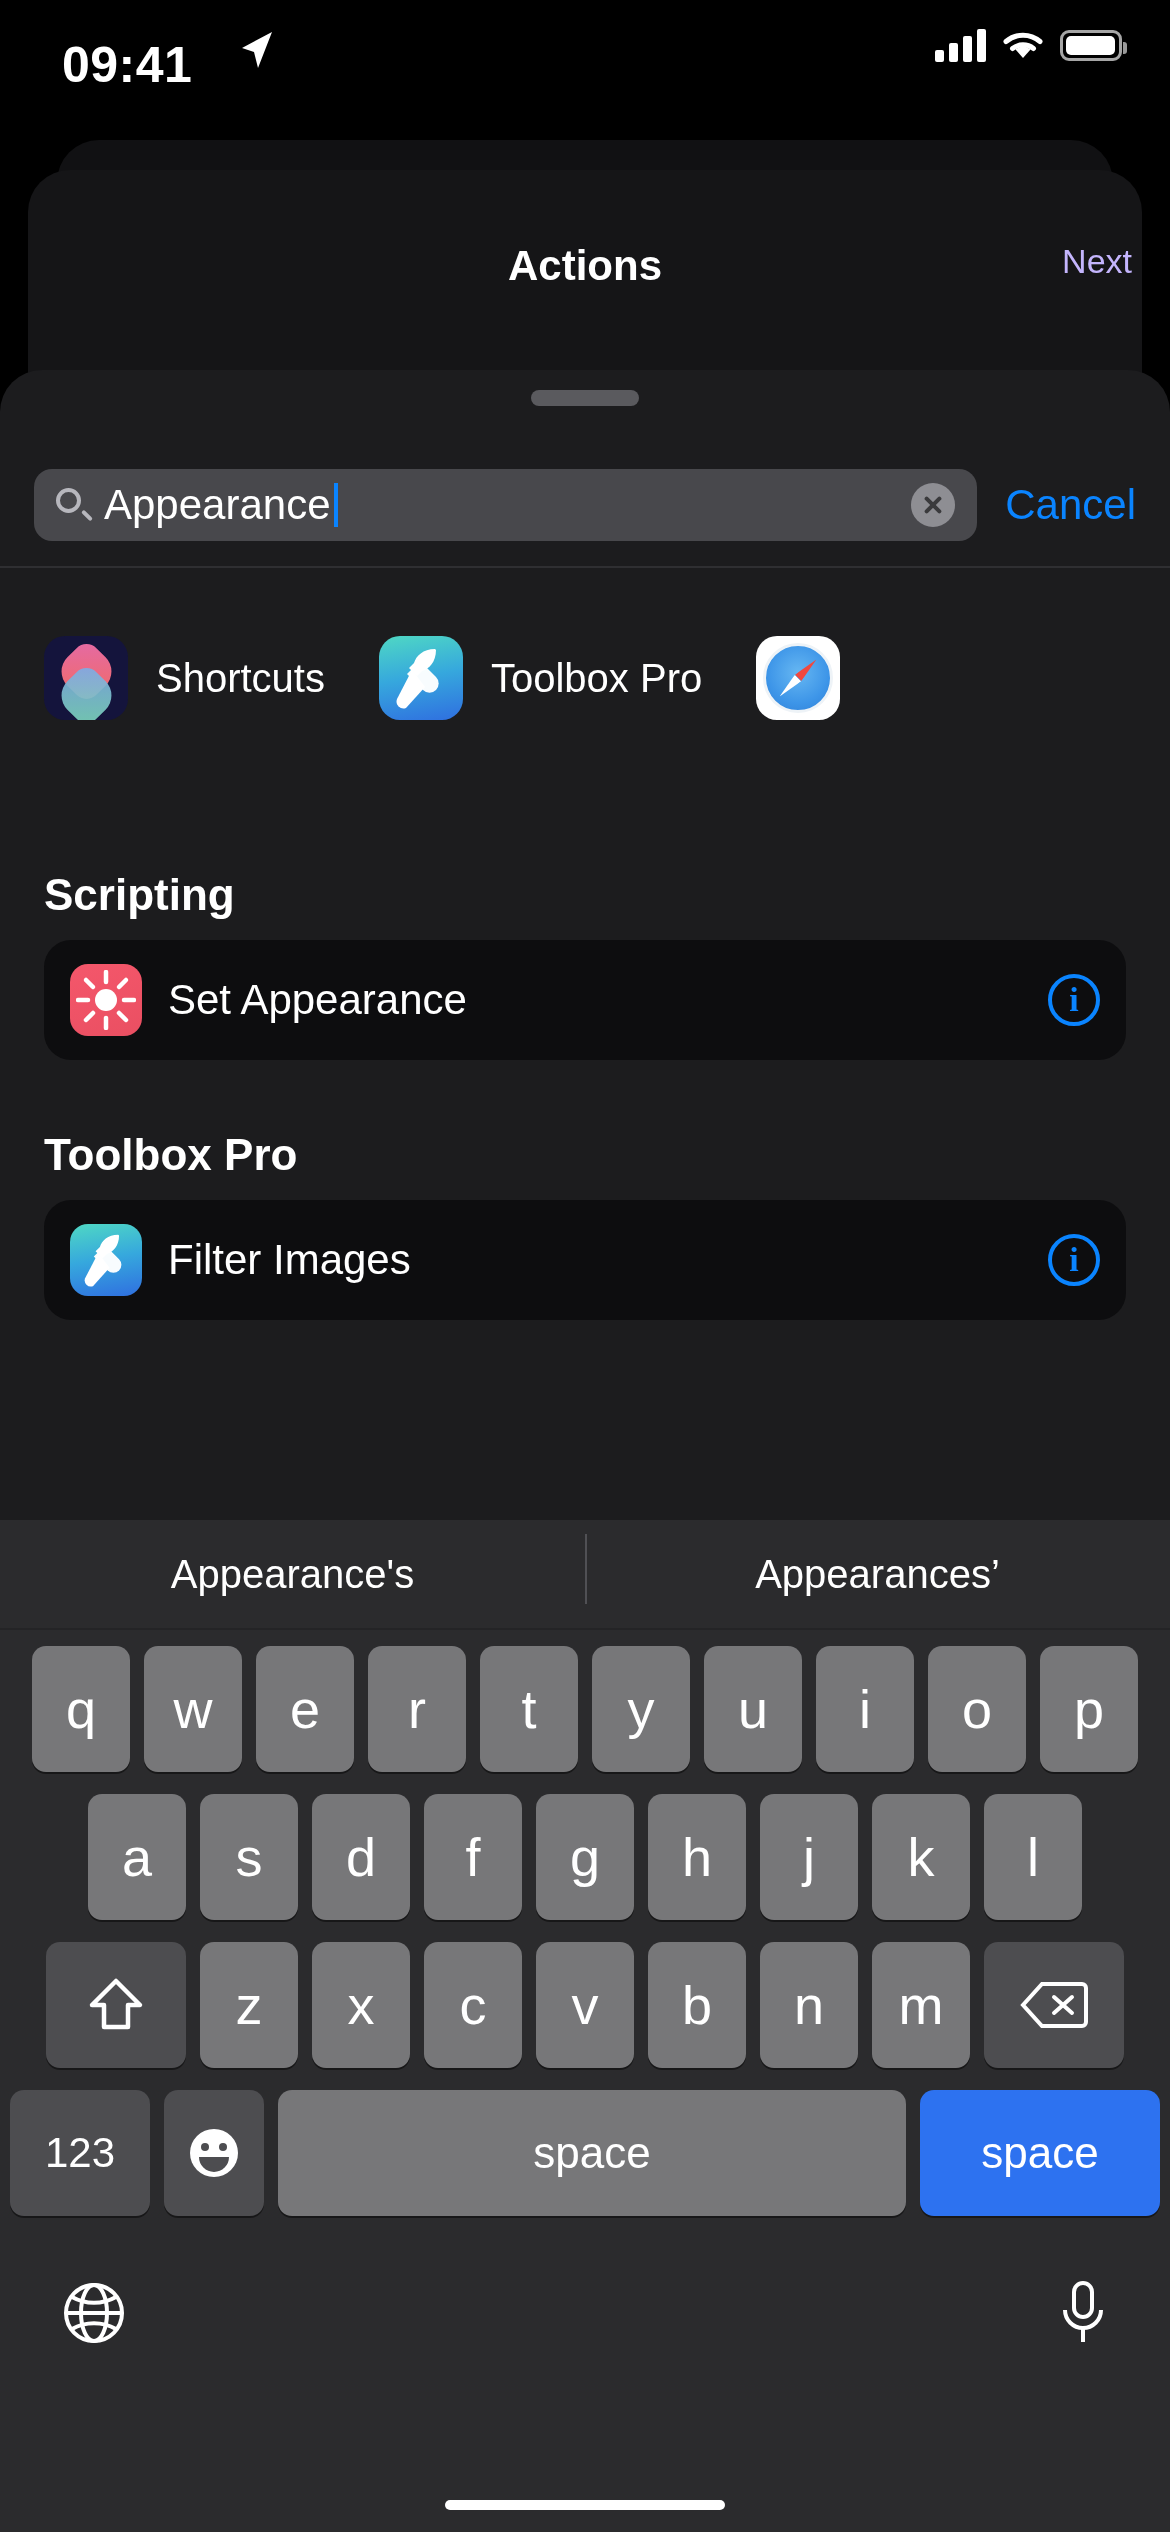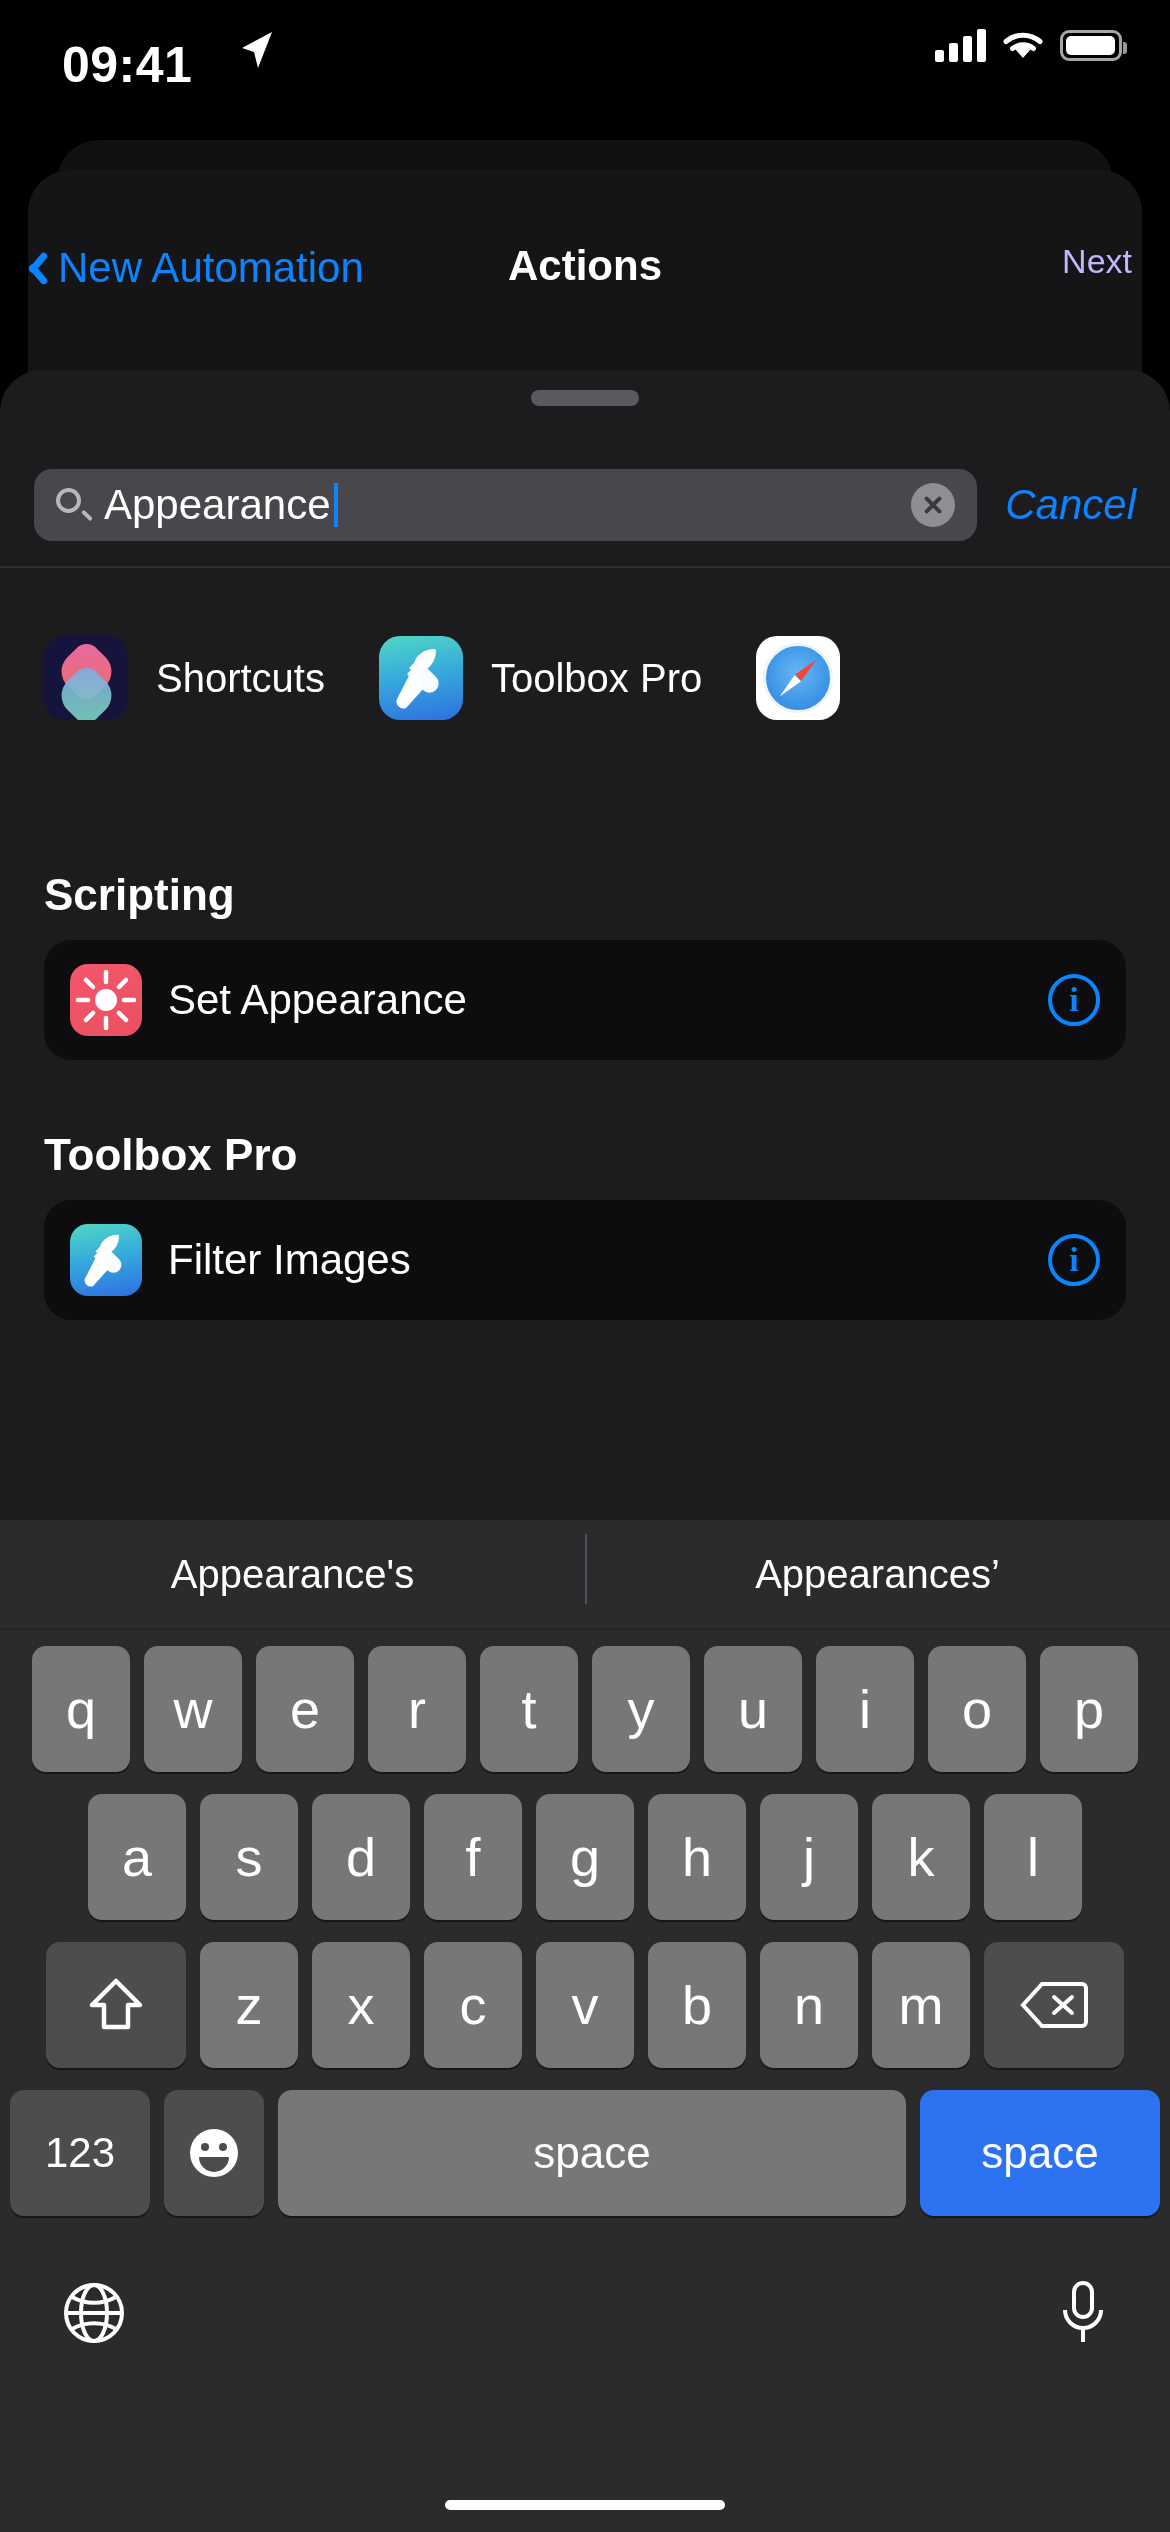--- a/index.html
+++ b/index.html
@@ -68,21 +68,21 @@
   .caret{ display:inline-block; width:4px; height:44px; background:#0a84ff;
      vertical-align:-9px; margin-left:3px; animation:none; }
   .clear-btn{ position:absolute; right:22px; top:50%; transform:translateY(-50%);
      width:44px; height:44px; border-radius:50%; background:#8e8e93;
      display:flex; align-items:center; justify-content:center; }
   .clear-btn span{ position:relative; width:22px; height:22px; display:block; }
   .clear-btn span:before,.clear-btn span:after{ content:""; position:absolute; left:0; top:9px;
      width:22px; height:4px; background:#3a3a3c; border-radius:2px; }
   .clear-btn span:before{ transform:rotate(45deg); }
   .clear-btn span:after{ transform:rotate(-45deg); }
-  .cancel-btn{ margin-left:28px; color:#0a84ff; font-size:42px;font-style:italic; }
+  .cancel-btn{ margin-left:28px; color:#0a84ff; font-size:42px; }
 
   .divider{ position:absolute; left:0; top:196px; width:1170px; height:2px; background:#2f2f32; }
 
   
   .apps-row{ position:absolute; left:0; top:228px; width:1170px; height:160px;
       display:flex; align-items:center; padding-left:44px; gap:0; }
   .app-chip{ display:flex; align-items:center; flex:0 0 auto; margin-right:54px; }
   .app-icon{ width:84px; height:84px; border-radius:21px; flex:0 0 auto; position:relative; overflow:hidden; }
   .app-label{ color:#fff; font-size:40px; margin-left:28px; white-space:nowrap; }
 
@@ -175,24 +175,20 @@
       <div class="batt">
           <b></b>
         </div>
     </div>
   </div>
 
   <div class="card-back2"></div>
   <div class="card-back1"></div>
 
   <div class="navbar">
-    <div class="nav-back">
-      <span class="chev"></span>
-      <span class="nav-back-label">New Automation</span>
-    </div>
     <div class="nav-title">Actions</div>
     <div class="nav-next">Next</div>
   </div>
 
   <div class="sheet">
     <div class="grabber"></div>
 
     <div class="search-row">
       <div class="search-field" placeholder="Search">
         <span class="mag">

